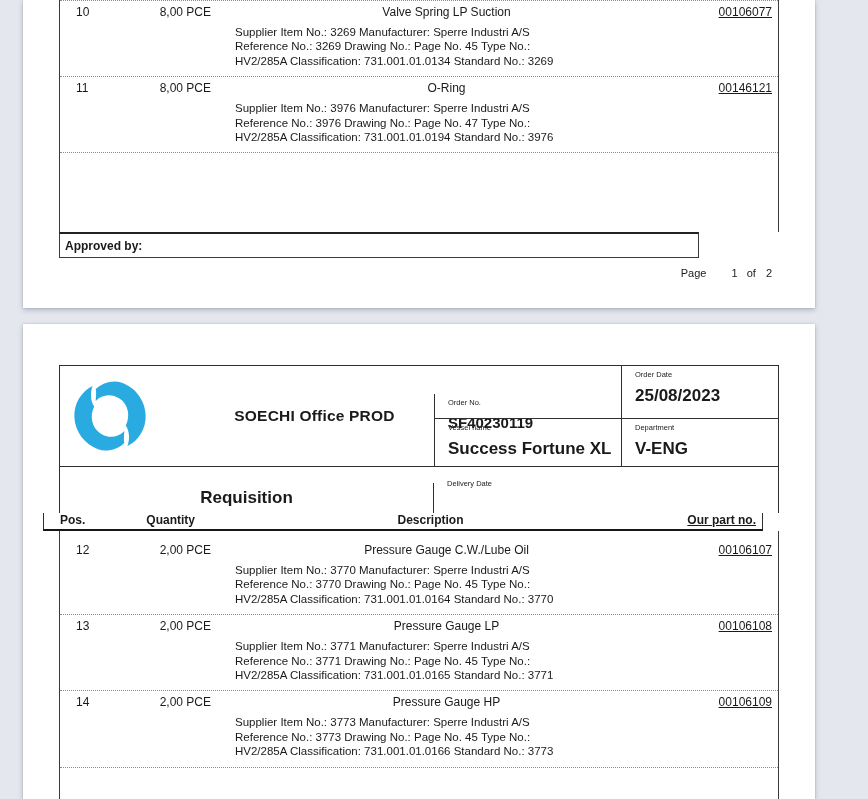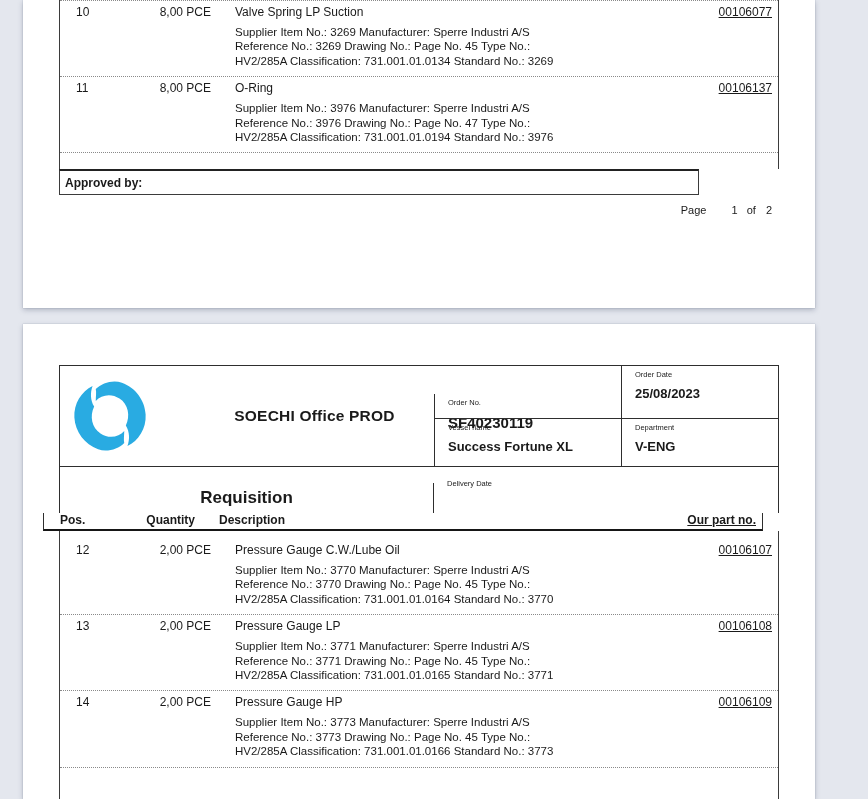--- a/index.html
+++ b/index.html
@@ -24,29 +24,29 @@
   
   .items-table {
     margin-left:36px;
     width:720px;
     border-left:1px solid #3b3b3b;
     border-right:1px solid #3b3b3b;
     display:flex;
     flex-direction:column;
     overflow:hidden;
   }
-  #p1-items { height:169px; }
+  #p1-items { height:232px; }
   #p2-items { height:268px; }
   .item-row { border-top:1px dotted #8a8a8a; padding-top:4px; }
   .item-row.no-top { border-top:none; }
   .row-filler { border-top:1px dotted #8a8a8a; flex:1; }
   .row-main { display:flex; font-size:12px; line-height:14px; }
   .c-pos  { width:76px; padding-left:16px; }
   .c-qty  { width:75px; text-align:right; white-space:nowrap; }
-  .c-desc { flex:1; padding-left:24px; }
+  .c-desc { flex:1; padding-left:24px;text-align:center; }
   .c-part { width:120px; text-align:right; padding-right:6px;text-decoration:underline; }
   .row-details {
     padding:6px 0 8px 175px;
     font-size:11.5px;
     line-height:14.4px;
   }
   #p2-items .item-row.first-p2 { padding-top:12px; }
 
   
   .approved-box {
@@ -81,21 +81,21 @@
   .logo-cell { grid-column:1; grid-row:1/3; display:flex; align-items:center;gap:46px; }
   .logo-svg  { width:78px; height:76px; margin-left:11px; flex:0 0 auto; }
   .company-name {
     flex:1; text-align:center;
     font-size:15.5px; font-weight:bold;
     letter-spacing:0.2px;
   }
   .h-cell { border-left:1px solid #2e2e2e; padding:4px 4px 0 13px; }
   .h-cell.row2 { border-top:1px solid #2e2e2e; }
   .h-label { font-size:7.5px; color:#222; display:block; }
-  .h-value { display:block; font-weight:bold; margin-top:7px; font-size:13px; white-space:nowrap; }
+  .h-value { display:block; font-weight:bold; margin-top:7px; font-size:17px; white-space:nowrap; }
   .h-value.big { font-size:15px; }
 
   .band {
     margin-left:36px; width:720px; height:46px;
     border-left:1.5px solid #2e2e2e;
     border-right:1.5px solid #2e2e2e;
     position:relative;
   }
   .req-cell {
     position:absolute; left:0; top:16px; bottom:0; width:374px;
@@ -135,21 +135,21 @@
         <div>Reference No.: 3269 Drawing No.: Page No. 45 Type No.:</div>
         <div>HV2/285A Classification: 731.001.01.0134 Standard No.: 3269</div>
       </div>
     </div>
 
     <div class="item-row">
       <div class="row-main">
         <span class="c-pos">11</span>
         <span class="c-qty">8,00 PCE</span>
         <span class="c-desc">O-Ring</span>
-        <span class="c-part">00106137</span>
+        <span class="c-part">00146121</span>
       </div>
       <div class="row-details">
         <div>Supplier Item No.: 3976 Manufacturer: Sperre Industri A/S</div>
         <div>Reference No.: 3976 Drawing No.: Page No. 47 Type No.:</div>
         <div>HV2/285A Classification: 731.001.01.0194 Standard No.: 3976</div>
       </div>
     </div>
 
     <div class="row-filler"></div>
   </div>

